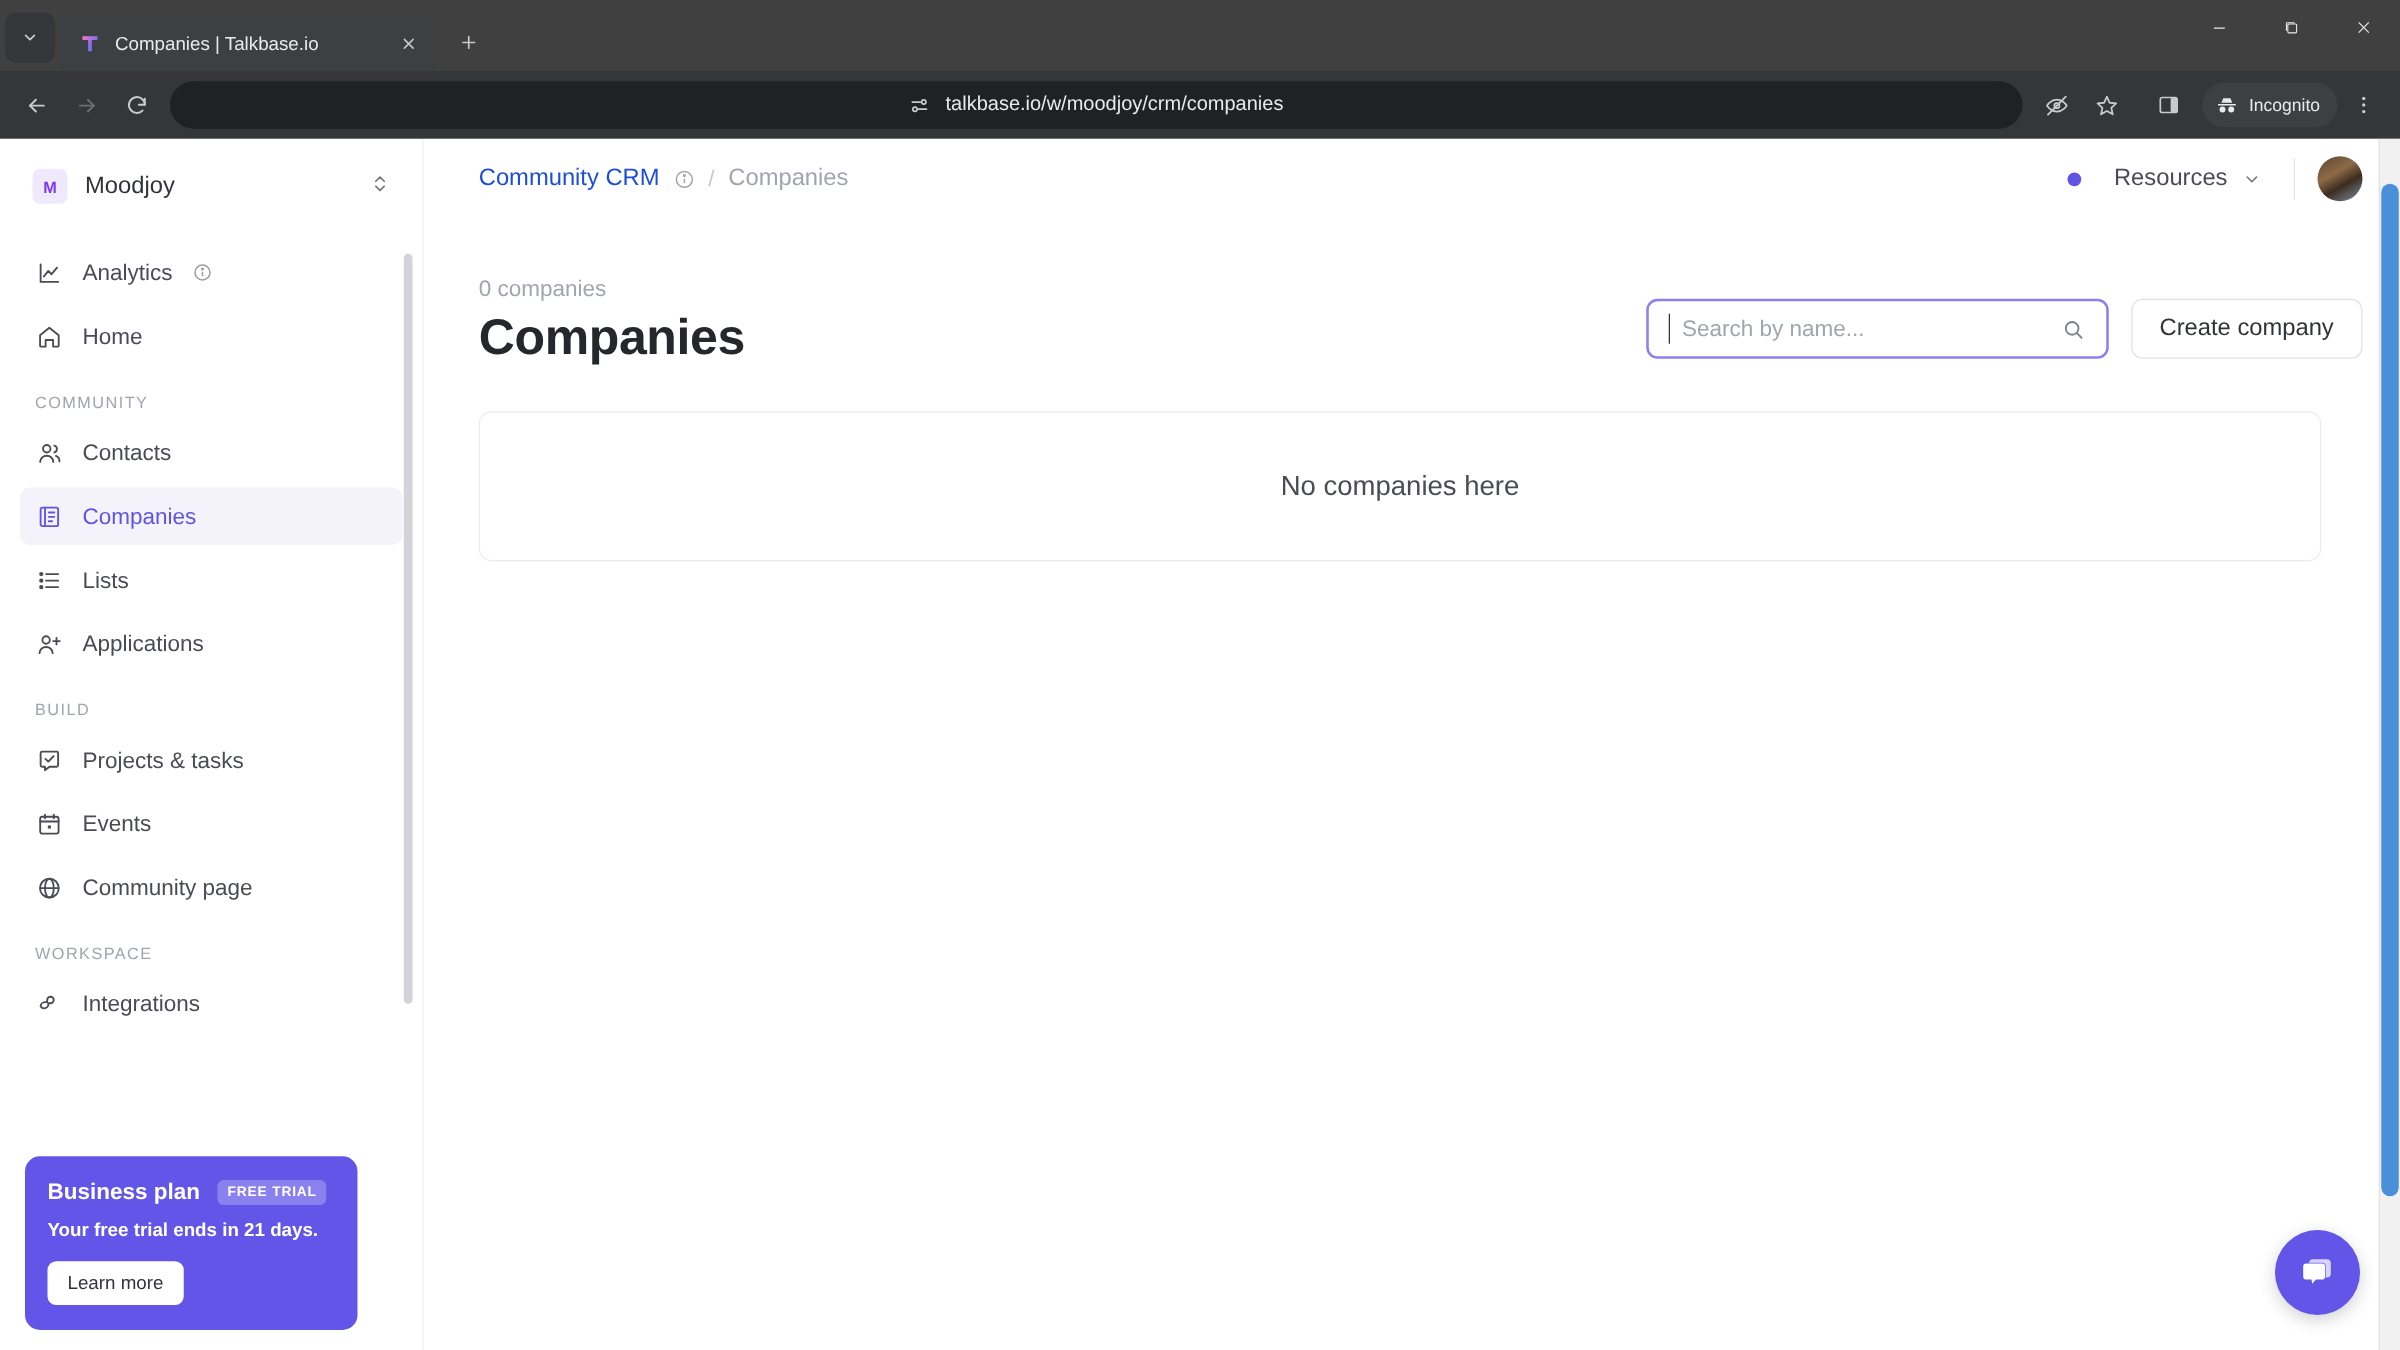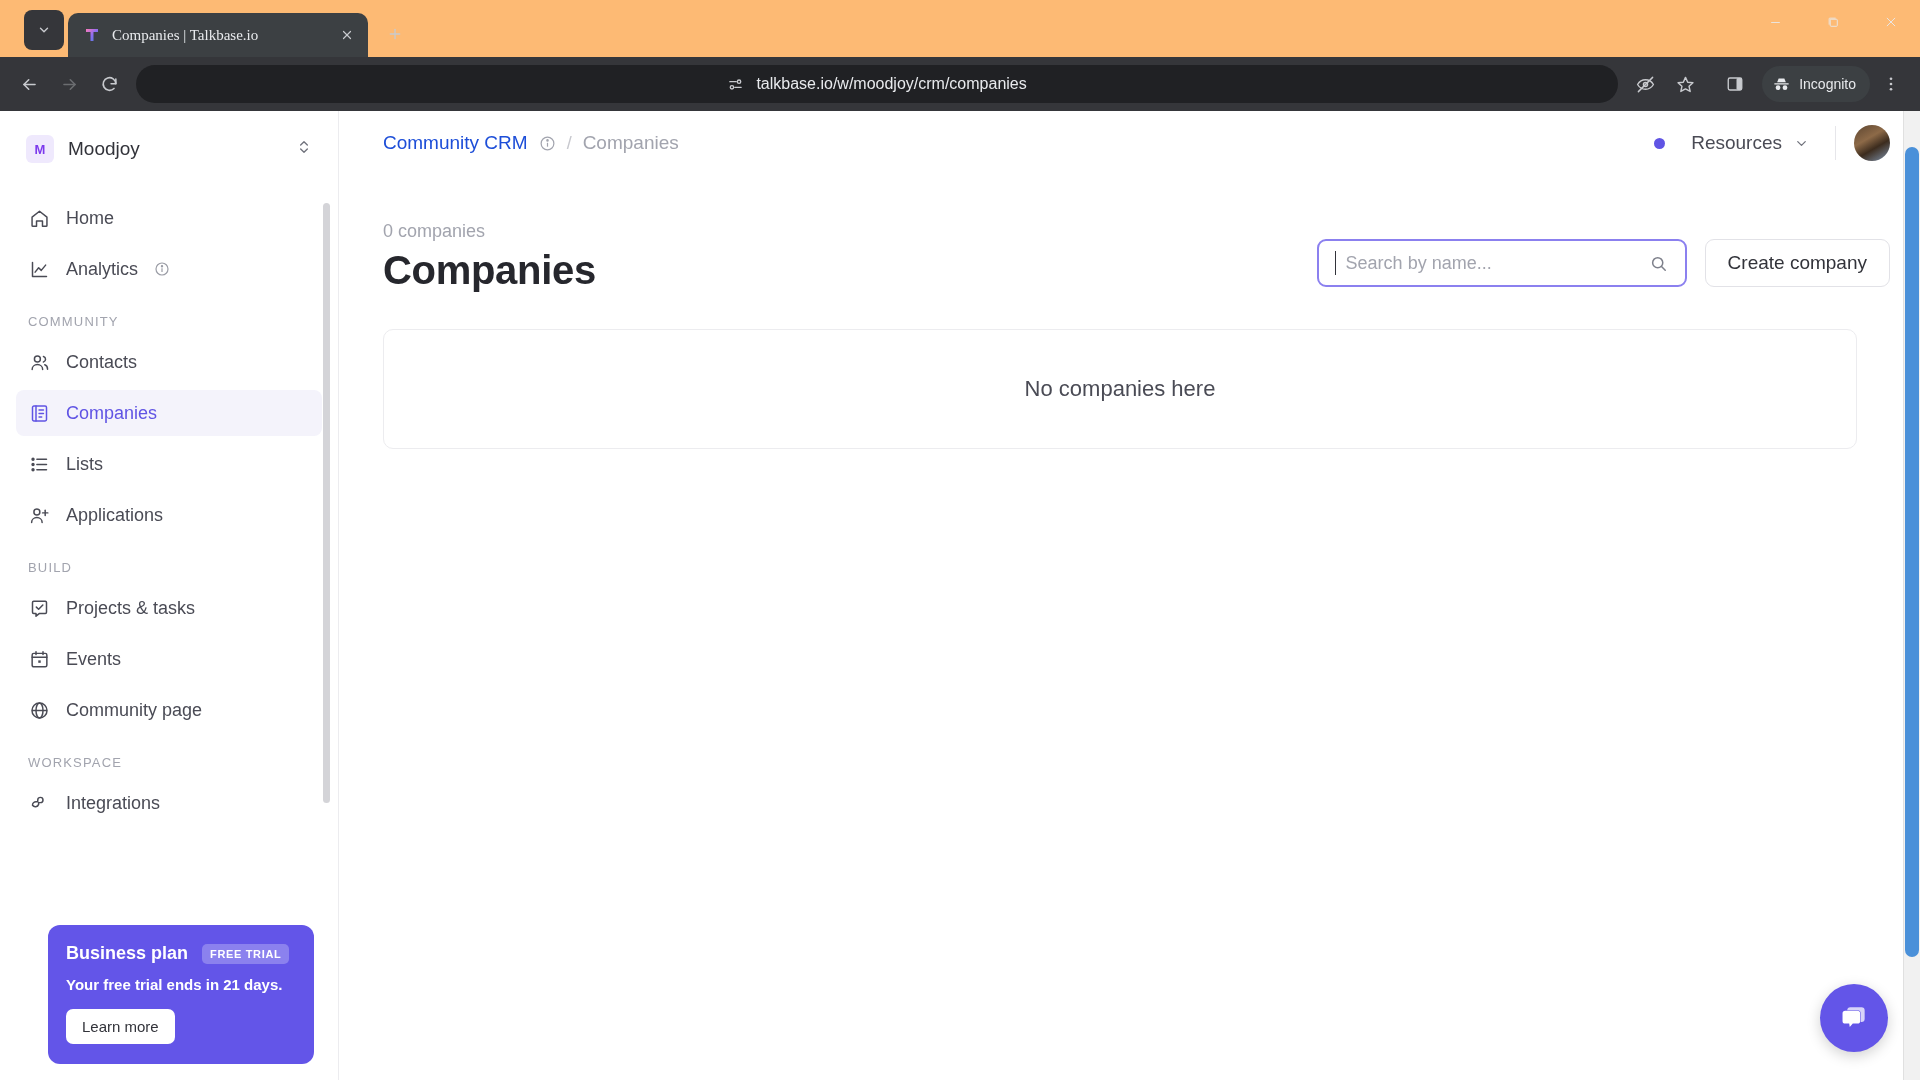--- a/index.html
+++ b/index.html
@@ -7,24 +7,23 @@
     width: 1920px; height: 1080px;
     overflow: hidden;
     font-family: "Liberation Sans", sans-serif;
     background: #ffffff;
   }
 
   
   .browser { width: 1920px; height: 1080px; position: relative; background:#292a2d; }
 
   .tabstrip {
-    height: 57px; background: #fdba74;
-    display: flex; align-items: flex-end; padding-left: 24px;
+    height: 57px; background: #404040;
+    display: flex; align-items: flex-end; padding-left: 4px;
     position: relative;
-    font-family: Liberation Serif, serif;
   }
   .tab-dropdown {
     width: 40px; height: 40px; margin-bottom: 7px; margin-right: 4px;
     border-radius: 8px; background: #35363a;
     display: flex; align-items: center; justify-content: center;
     color: #c8cace;
   }
   .tab {
     display: flex; align-items: center; gap: 10px;
     height: 44px; width: 300px;
@@ -146,21 +145,20 @@
     position: absolute; left: 323px; top: 92px;
     width: 7px; height: 600px;
     background: #d4d4d8; border-radius: 4px;
   }
 
   .plancard {
     position: absolute; left: 20px; bottom: 16px;
     width: 266px; border-radius: 12px;
     background: #6355e8; padding: 18px 18px 20px 18px;
     color: #ffffff;
-    margin-left: 28px;
   }
   .plan-row { display: flex; align-items: center; gap: 14px; }
   .plan-title { font-size: 18px; font-weight: 700; }
   .plan-badge {
     background: rgba(255,255,255,0.26); color: #ffffff;
     font-size: 11px; font-weight: 700; letter-spacing: 0.06em;
     padding: 4px 8px; border-radius: 5px;
   }
   .plan-sub { font-size: 15px; font-weight: 700; margin-top: 12px; }
   .plan-btn {
@@ -407,41 +405,41 @@
             </svg>
         </span>
       </div>
 
       <div class="navscroll">
         <div class="navlist">
 
           <div class="navitem">
             <span class="nicon">
               <svg width="21" height="21" viewBox="0 0 24 24" fill="none" stroke="currentColor" stroke-width="1.7" stroke-linecap="round" stroke-linejoin="round">
-                  <path d="M3.5 10.5 12 3.7l8.5 6.8V20a.9.9 0 0 1-.9.9h-4.2v-6h-6.8v6H4.4a.9.9 0 0 1-.9-.9z"></path>
-                </svg>
-            </span>
-            <span class="nlabel">Home</span>
-          </div>
-
-          <div class="navitem">
-            <span class="nicon">
-              <svg width="21" height="21" viewBox="0 0 24 24" fill="none" stroke="currentColor" stroke-width="1.7" stroke-linecap="round" stroke-linejoin="round">
                   <polyline points="4 4 4 20 20 20"></polyline>
                   <polyline points="7 15 11 10 14 13 19 7"></polyline>
                 </svg>
             </span>
             <span class="nlabel">Analytics</span>
             <span class="ninfo">
               <svg width="16" height="16" viewBox="0 0 24 24" fill="none" stroke="currentColor" stroke-width="1.8">
                   <circle cx="12" cy="12" r="9"></circle>
                   <line x1="12" y1="11" x2="12" y2="16.5"></line>
                   <circle cx="12" cy="7.8" r="0.9" fill="currentColor"></circle>
                 </svg>
             </span>
+          </div>
+
+          <div class="navitem">
+            <span class="nicon">
+              <svg width="21" height="21" viewBox="0 0 24 24" fill="none" stroke="currentColor" stroke-width="1.7" stroke-linecap="round" stroke-linejoin="round">
+                  <path d="M3.5 10.5 12 3.7l8.5 6.8V20a.9.9 0 0 1-.9.9h-4.2v-6h-6.8v6H4.4a.9.9 0 0 1-.9-.9z"></path>
+                </svg>
+            </span>
+            <span class="nlabel">Home</span>
           </div>
 
           <div class="navsection">COMMUNITY</div>
 
           <div class="navitem">
             <span class="nicon">
               <svg width="21" height="21" viewBox="0 0 24 24" fill="none" stroke="currentColor" stroke-width="1.7" stroke-linecap="round" stroke-linejoin="round">
                   <circle cx="9.6" cy="8" r="3.4"></circle>
                   <path d="M3.6 20c0-3.3 2.7-5.6 6-5.6s6 2.3 6 5.6"></path>
                   <path d="M16.5 5.2a3.2 3.2 0 0 1 0 6.2"></path>

